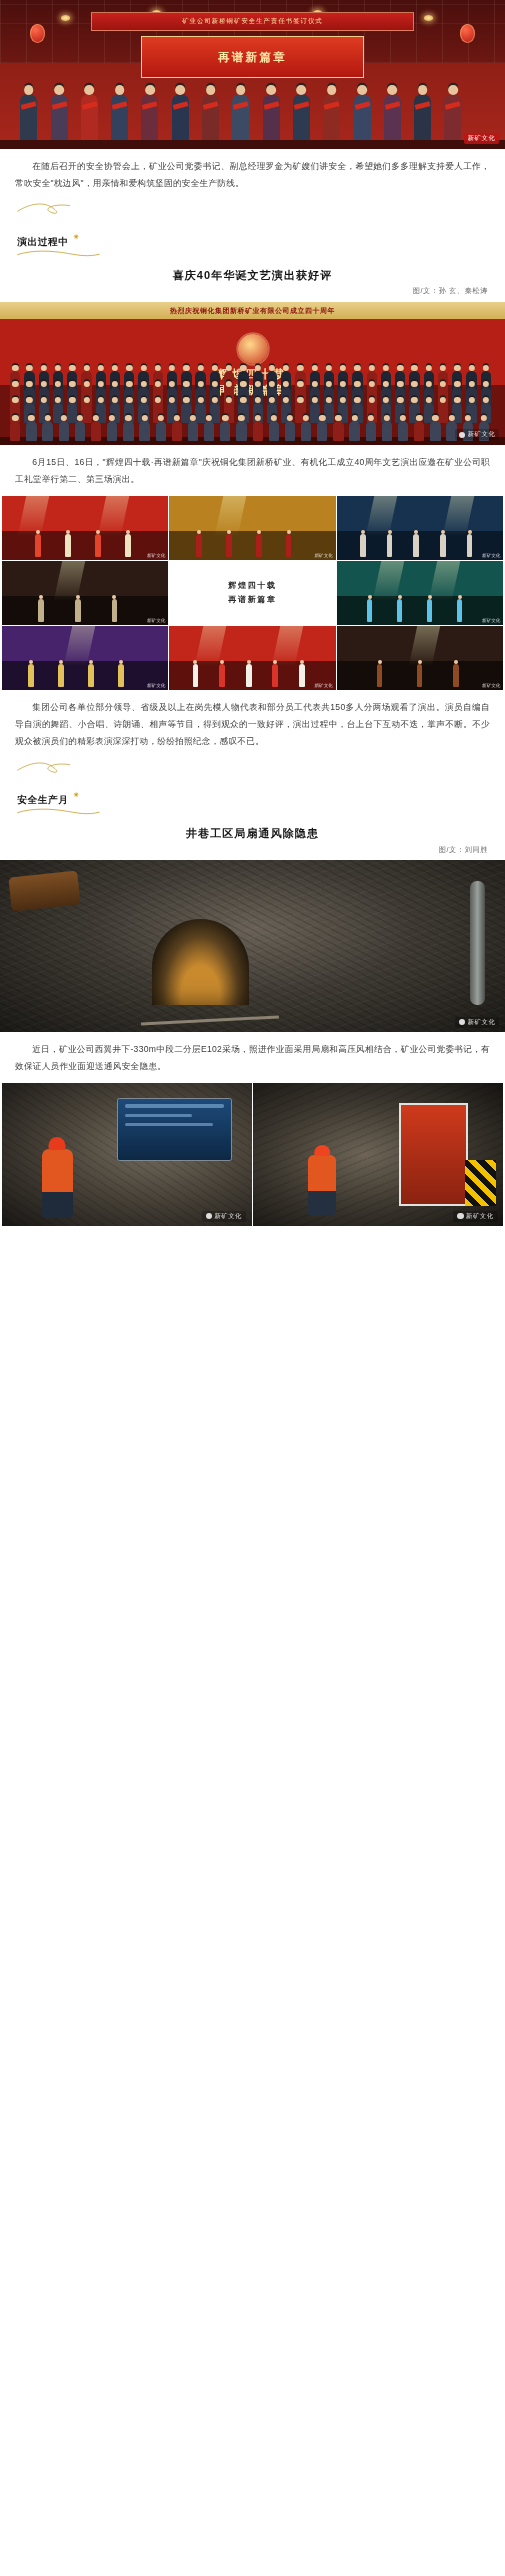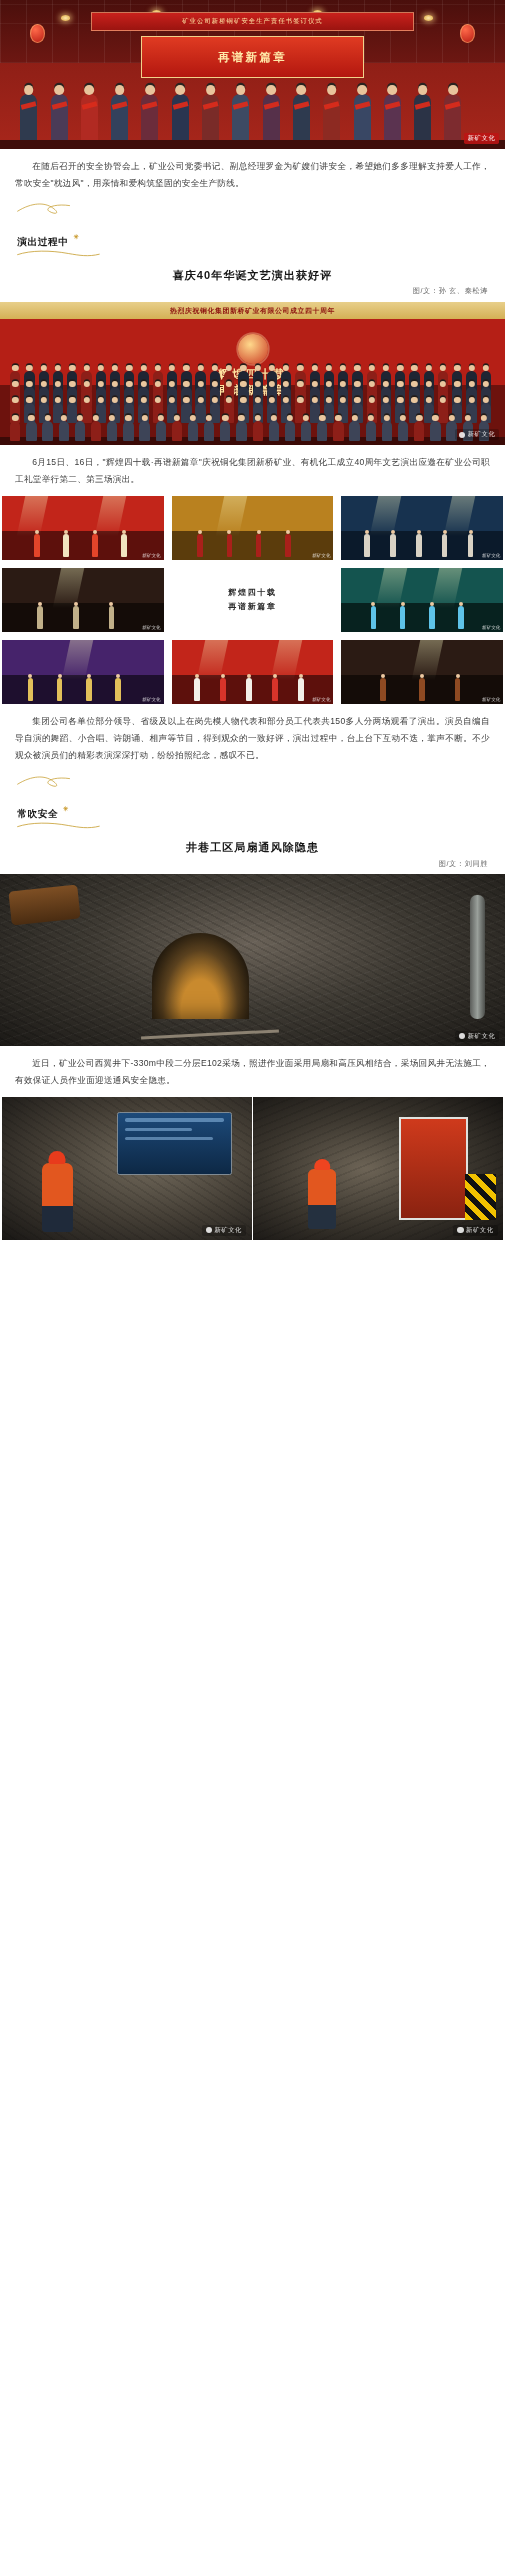--- a/index.html
+++ b/index.html
@@ -194,21 +194,21 @@
     width:6.3px;height:6.3px;border-radius:50%;background:#e9c69e;
     box-shadow:0 -1.7px 0 0 #221b18;
   }
   .ph2 .floor {
     position:absolute; left:0; right:0; bottom:0; height:8px; background:#3b0a07;
   }
 
   
   .grid3 {
     display:grid; grid-template-columns: repeat(3, 1fr);
-    gap: 8px;
+    gap: 1px;
     padding: 0 1.7px;
   }
   .cell {
     position:relative; height:64px; overflow:hidden;
   }
   .cell .wm2 {
     position:absolute; right:2.9px; bottom:2.3px;
     font-size:4.6px; color:rgba(255,255,255,.8);
   }
   .cell.center-note {
@@ -924,21 +924,21 @@
 
   <div class="para">集团公司各单位部分领导、省级及以上在岗先模人物代表和部分员工代表共150多人分两场观看了演出。演员自编自导自演的舞蹈、小合唱、诗朗诵、相声等节目，得到观众的一致好评，演出过程中，台上台下互动不迭，掌声不断。不少观众被演员们的精彩表演深深打动，纷纷拍照纪念，感叹不已。</div>
 
   <div class="squiggle">
     <svg width="103" height="15" viewBox="0 0 180 26" fill="none">
       <path d="M4 18 C 30 2, 52 2, 66 12 C 80 22, 70 24, 60 18 C 50 12, 70 4, 96 8" stroke="#c9a33a" stroke-width="1.4" fill="none"></path>
     </svg>
   </div>
 
   <div class="sect">
-    <span class="sect-label">常吹安全</span>
+    <span class="sect-label">安全生产月</span>
     <span class="sect-label" style="position:relative;left:-4.6px;top:-5.7px;color:#c99a2e;font-size:6.3px">✳</span>
     <div class="sect-underline">
       <svg width="86" height="10.3" viewBox="0 0 150 18" fill="none">
         <path d="M2 10 C 26 2, 60 2, 92 8 C 110 11, 126 14, 146 9" stroke="#c9a33a" stroke-width="1.5" fill="none"></path>
       </svg>
     </div>
   </div>
 
   <div class="art-title">井巷工区局扇通风除隐患</div>
   <div class="art-credit">图/文：刘同胜</div>
@@ -949,21 +949,21 @@
     <div class="duct"></div>
     <div class="arch"></div>
     <div class="pipe"></div>
     <div class="rail"></div>
     <div class="wm">
       <span class="wmdot"></span>
       <span>新矿文化</span>
     </div>
   </div>
 
-  <div class="para">近日，矿业公司西翼井下-330m中段二分层E102采场，照进作业面采用局扇和高压风相结合，采场回风井无法施工，有效保证人员作业面迎送通风安全隐患。</div>
+  <div class="para">近日，矿业公司西翼井下-330m中段二分层E102采场，照进作业面采用局扇和高压风相结合，矿业公司党委书记，有效保证人员作业面迎送通风安全隐患。</div>
 
   <div class="half-grid">
     <div class="photo ph4">
       <div class="rock"></div>
       <div class="tex" style="position:absolute;inset:0;opacity:.45;background-image:repeating-linear-gradient(33deg, rgba(0,0,0,.22) 0 1.7px, transparent 1.7px 6.9px)"></div>
       <div class="panel">
         <div class="line"></div>
         <div class="line" style="width:60%"></div>
         <div class="line" style="width:78%"></div>
       </div>

